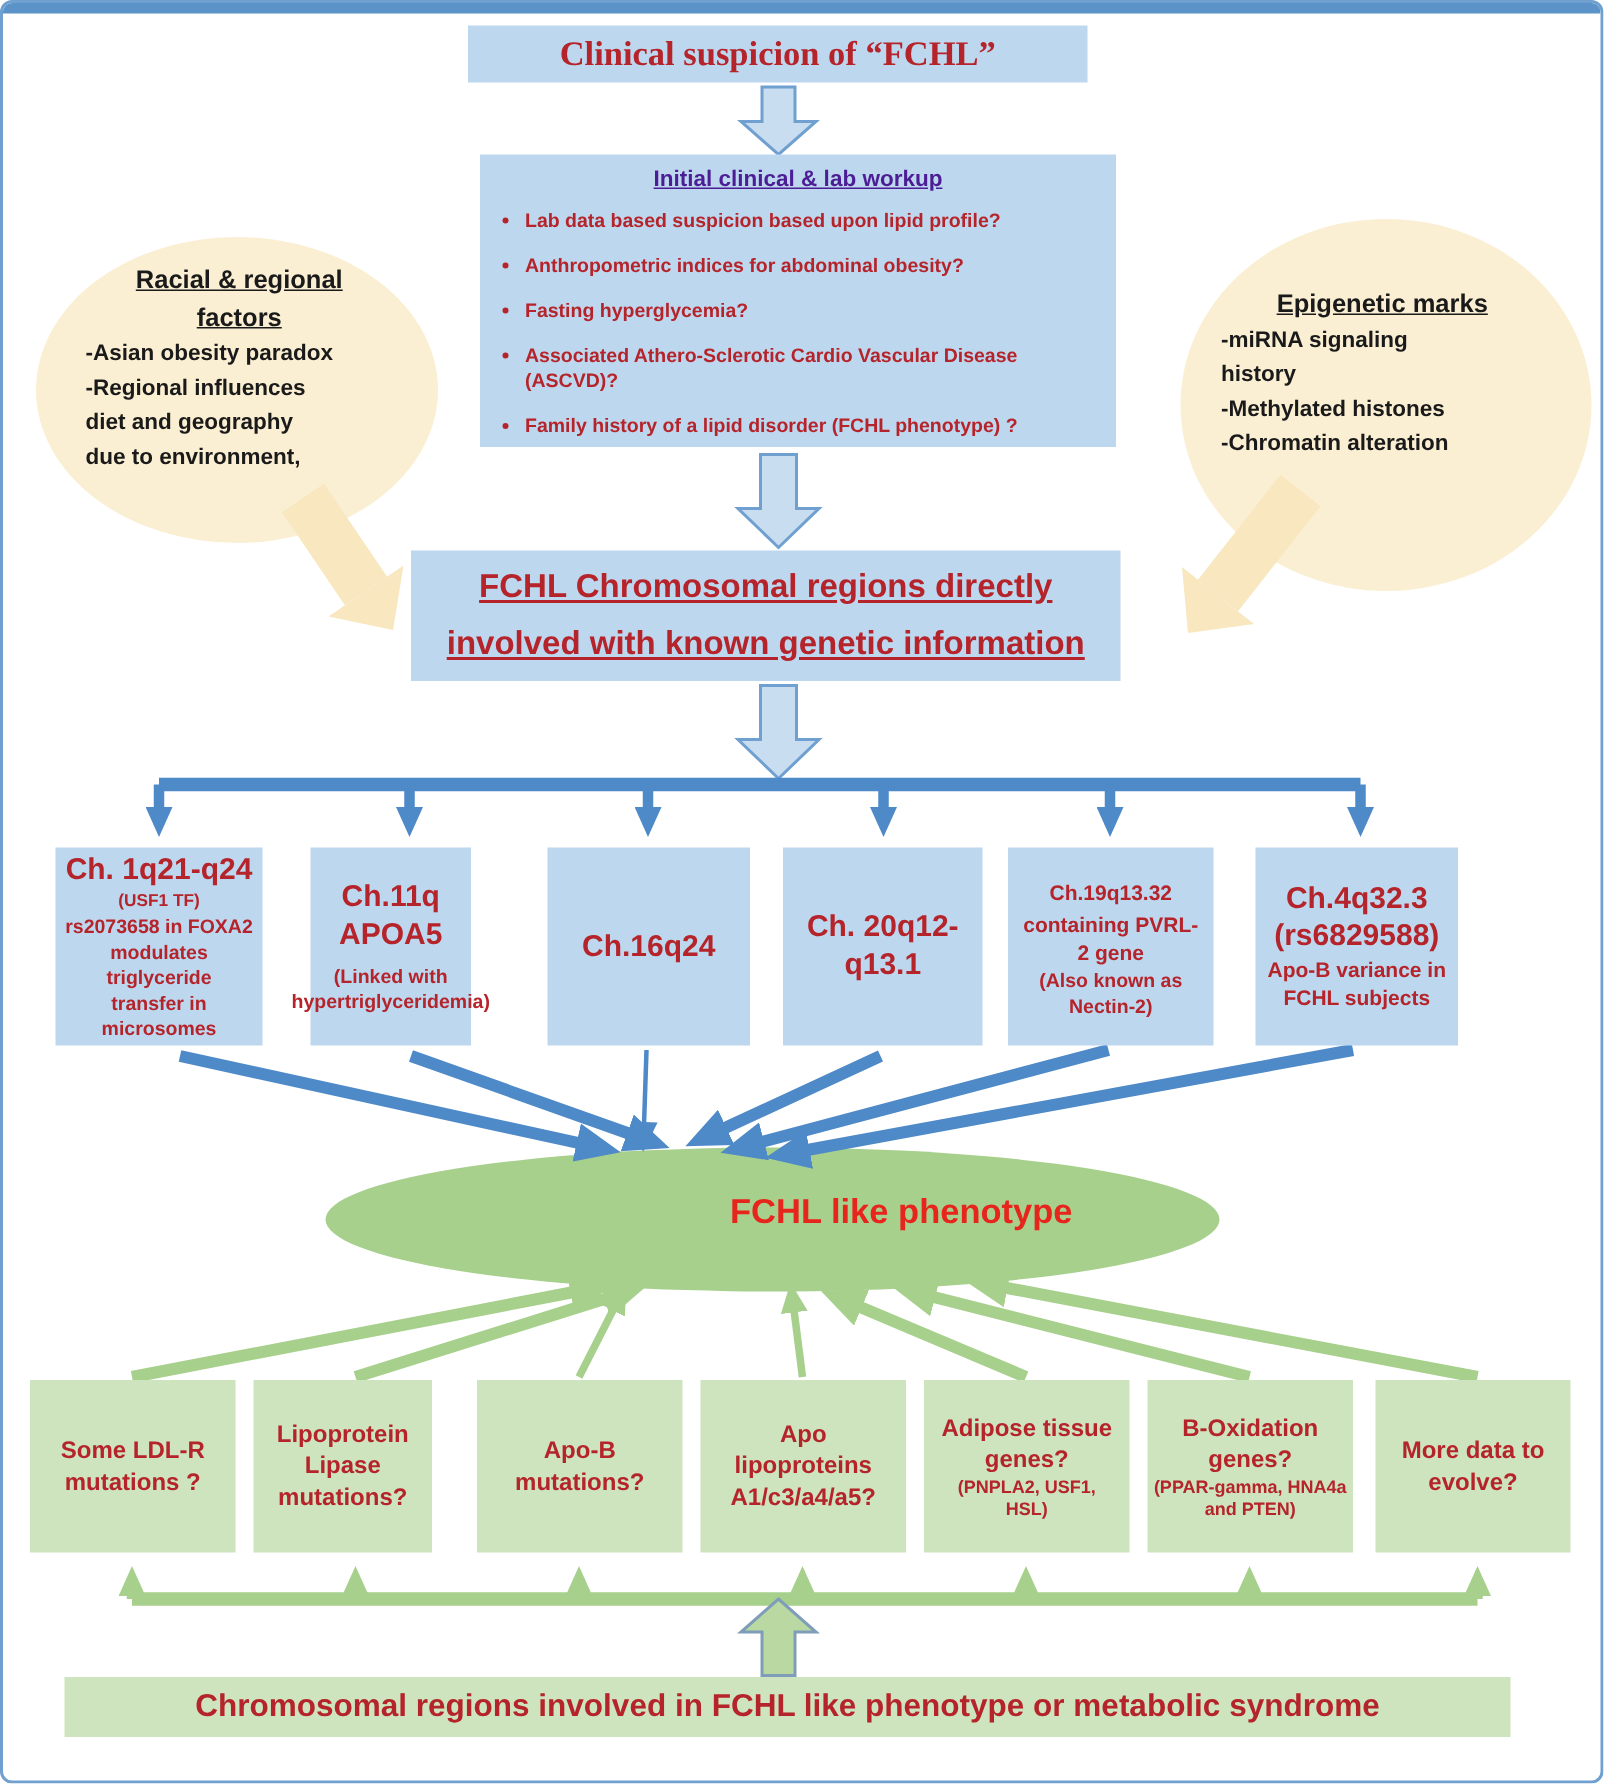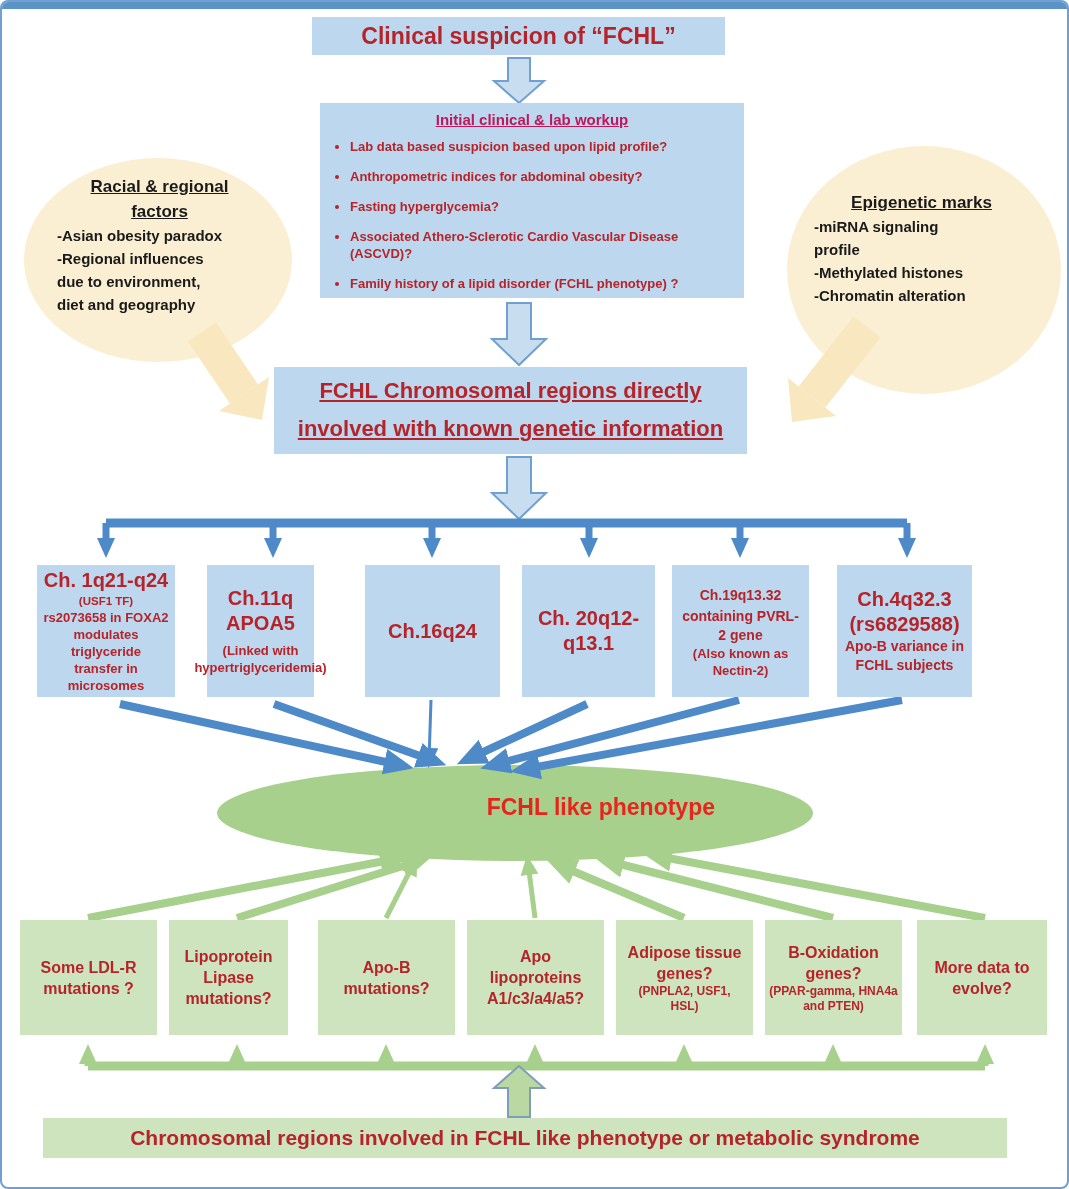--- a/index.html
+++ b/index.html
@@ -5,23 +5,23 @@
   html,body{margin:0;padding:0;background:#fff;}
   .canvas{
     position:relative;width:1069px;height:1189px;background:#ffffff;
     border:2px solid #6FA0D0;border-radius:8px;box-sizing:border-box;overflow:hidden;
     font-family:"Liberation Sans",sans-serif;font-weight:700;
   }
   .topbar{position:absolute;top:0;left:0;width:100%;height:7px;background:#5B93C8;z-index:3;}
   svg.layer{position:absolute;left:0;top:0;z-index:1;pointer-events:none;}
   .abs{position:absolute;z-index:2;}
   .bluebox{background:#BDD7EE;color:#B5242A;text-align:center;}
-  #topTitle{left:310px;top:15px;width:413px;height:38px;line-height:38px;font-size:23px;}
+  #topTitle{left:310px;top:15px;width:413px;height:38px;line-height:38px;font-size:23px;font-family:Liberation Serif, serif;}
   #workup{left:318px;top:101px;width:424px;height:195px;text-align:left;}
-  .workup-title{color:#be185d;font-size:15px;text-decoration:underline;text-align:center;margin-top:8px;}
+  .workup-title{color:#4c1d95;font-size:15px;text-decoration:underline;text-align:center;margin-top:8px;}
   .bullets{margin:10px 0 0 0;padding:0 10px 0 30px;list-style:disc;}
   .bullets li{color:#B5242A;font-size:13px;line-height:17px;margin-bottom:13px;}
   #centralBox{left:272px;top:365px;width:473px;height:87px;font-size:22px;padding-top:5px;box-sizing:border-box;}
   #centralBox div{line-height:38px;text-decoration:underline;}
   .bubble{color:#1a1a1a;text-align:left;}
   .bubble .bt{font-size:17px;line-height:25px;text-decoration:underline;text-align:center;}
   .bubble .bl{font-size:15px;line-height:23px;padding-left:10px;}
   #leftBubble{left:45px;top:172px;width:225px;}
   #rightBubble{left:802px;top:188px;width:235px;}
   .cb{top:563px;height:132px;background:#BDD7EE;color:#B5242A;text-align:center;
@@ -135,28 +135,28 @@
       <li>Associated Athero-Sclerotic Cardio Vascular Disease (ASCVD)?</li>
       <li>Family history of a lipid disorder (FCHL phenotype) ?</li>
     </ul>
   </div>
 
   <div class="abs bubble" id="leftBubble">
     <div class="bt">Racial &amp; regional</div>
     <div class="bt">factors</div>
     <div class="bl">-Asian obesity paradox</div>
     <div class="bl">-Regional influences</div>
+    <div class="bl">diet and geography</div>
     <div class="bl">due to environment,</div>
-    <div class="bl">diet and geography</div>
   </div>
 
   <div class="abs bubble" id="rightBubble">
     <div class="bt">Epigenetic marks</div>
     <div class="bl">-miRNA signaling</div>
-    <div class="bl">profile</div>
+    <div class="bl">history</div>
     <div class="bl">-Methylated histones</div>
     <div class="bl">-Chromatin alteration</div>
   </div>
 
   <div class="abs bluebox" id="centralBox">
     <div>FCHL Chromosomal regions directly</div>
     <div>involved with known genetic information</div>
   </div>
 
   <div class="abs cb" style="left:35px;width:138px">

